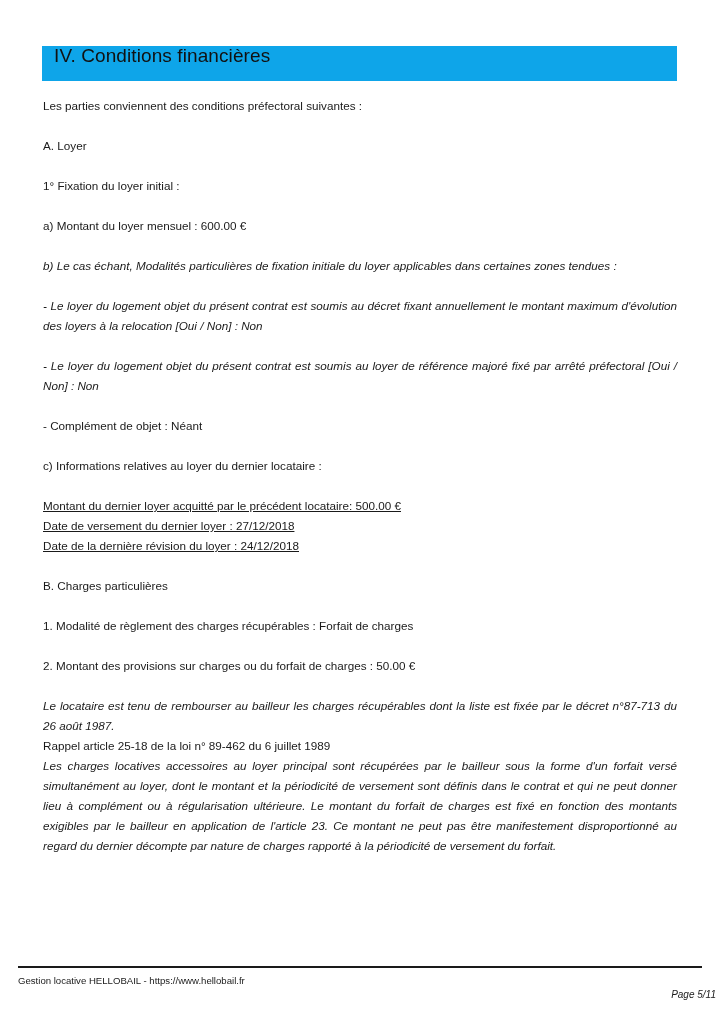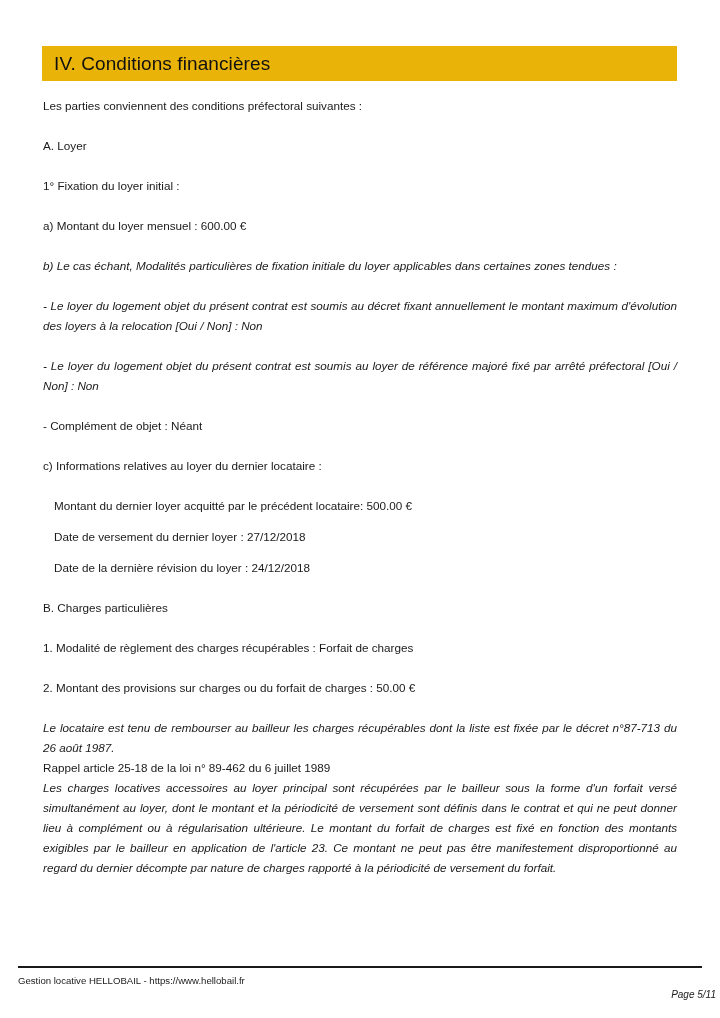--- a/index.html
+++ b/index.html
@@ -21,23 +21,22 @@
     box-sizing: border-box;
   }
 
   
   .section-band {
     position: absolute;
     left: 42px;
     top: 46px;
     width: 635px;
     height: 35px;
-    background: #eab308;
+    background: #0ea5e9;
     display: flex;
-    align-items: center;
     box-sizing: border-box;
   }
   .section-band-title {
     font-size: 19px;
     font-weight: 400;
     letter-spacing: 0.1px;
     color: #111111;
     padding-left: 12px;
     line-height: 1;
     white-space: nowrap;
@@ -60,21 +59,21 @@
     text-align: left;
   }
   .para.justify {
     text-align: justify;
     text-justify: inter-word;
     font-style: italic;
   }
   .gap-lg { margin-top: 20px; }
   .gap-none { margin-top: 0; }
 
-  .block-lines .para { margin: 11px; }
+  .block-lines .para { margin: 0; text-decoration: underline; }
 
   
   .footer-rule {
     position: absolute;
     left: 18px;
     top: 966px;
     width: 684px;
     height: 2px;
     background: #1a1a1a;
   }

